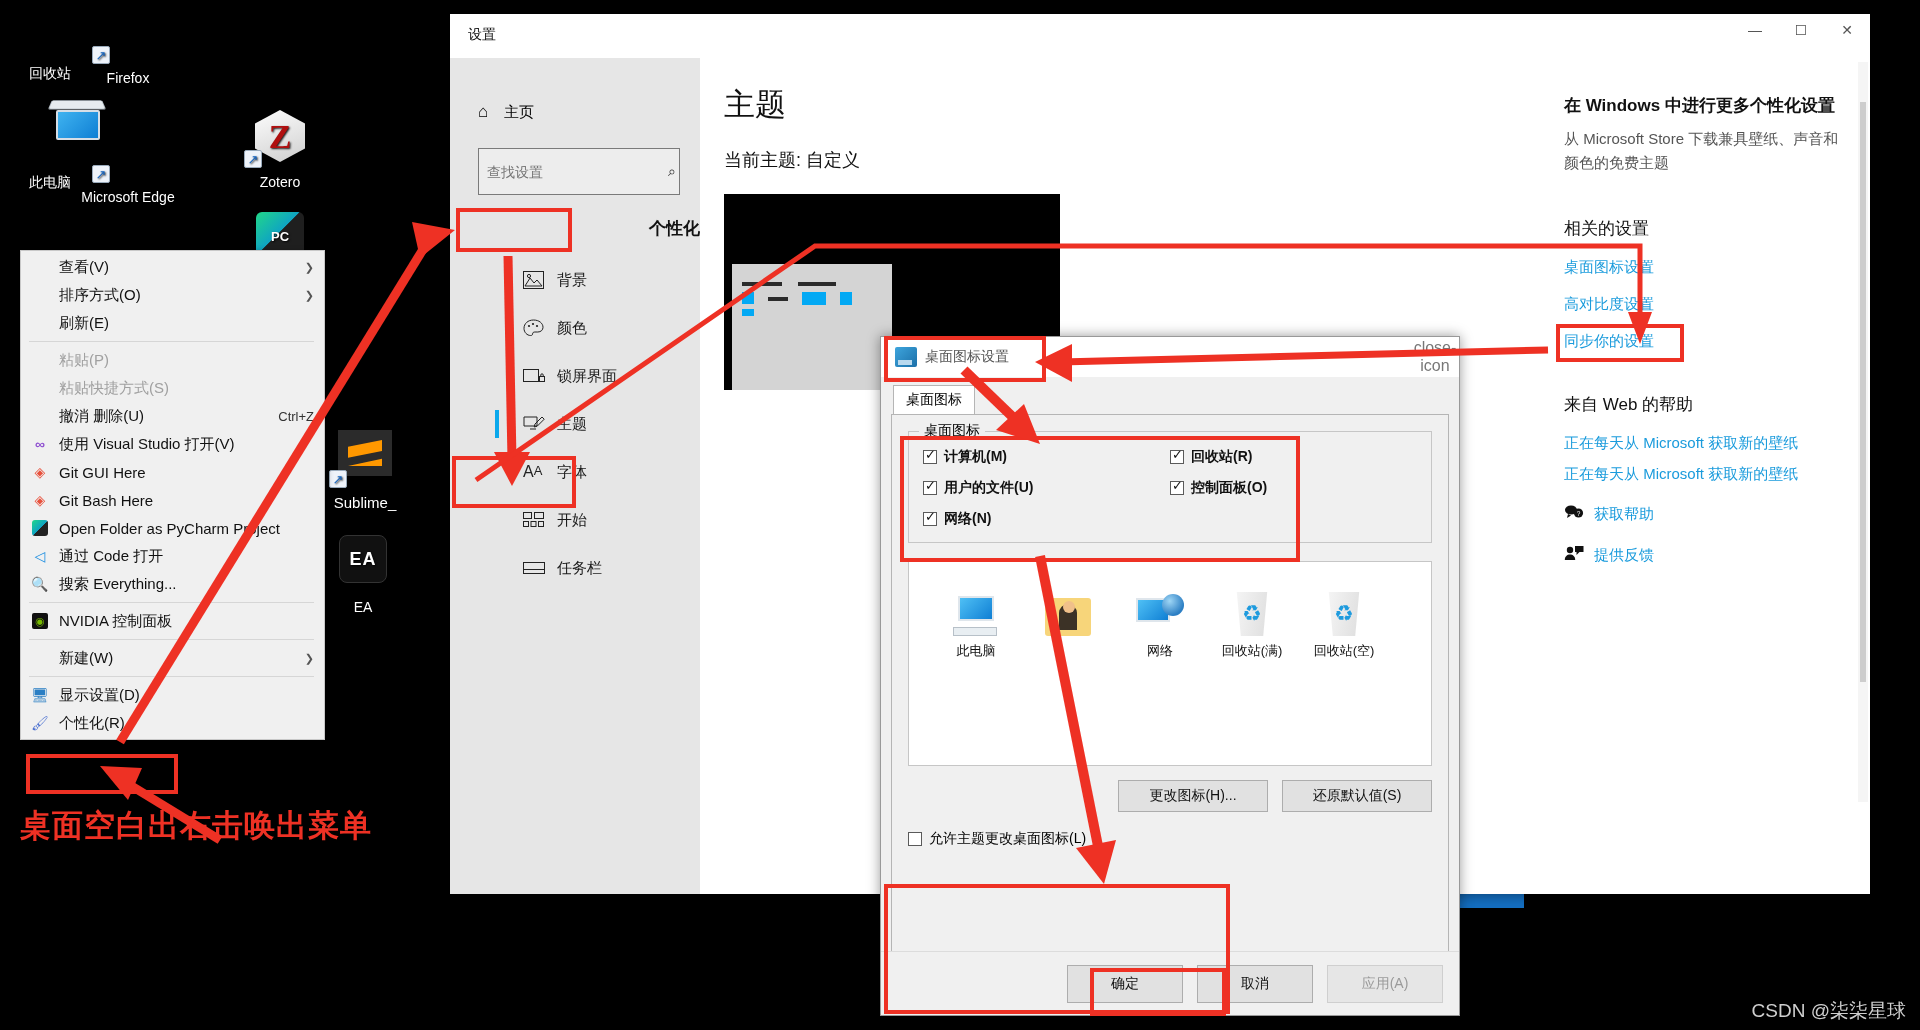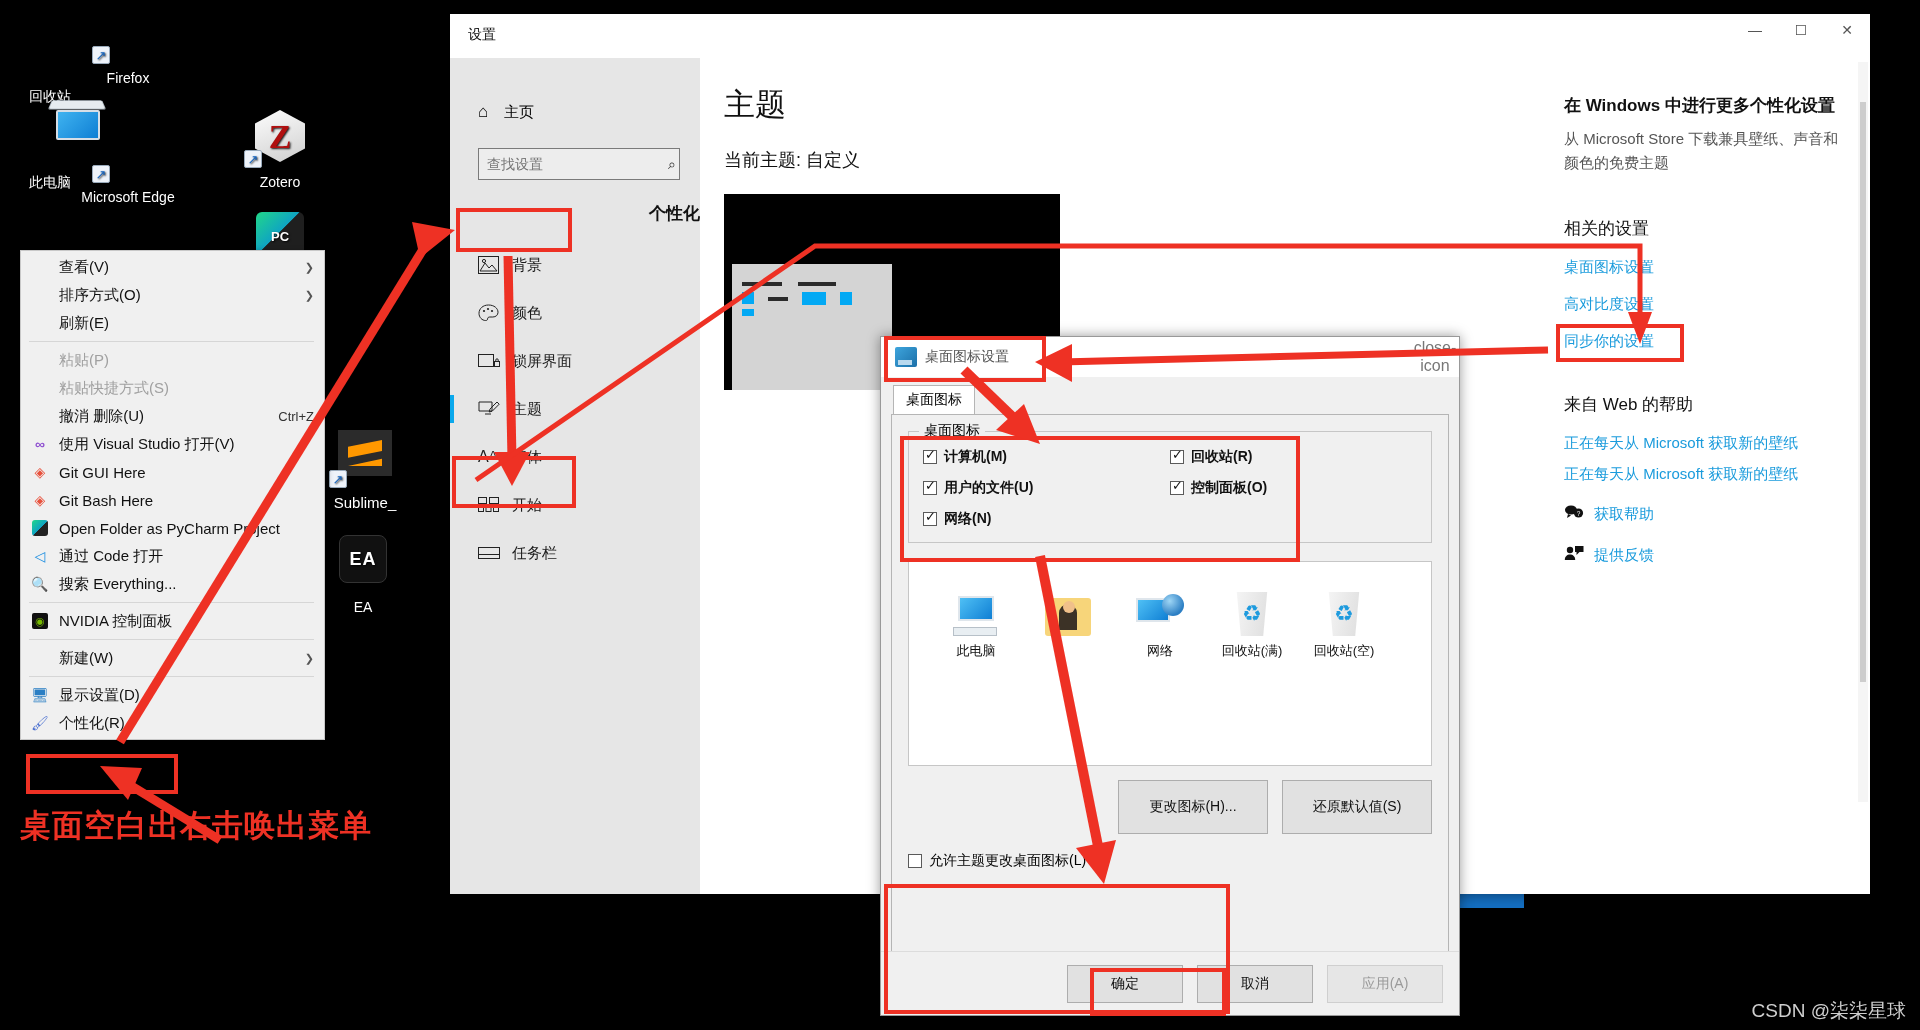--- a/index.html
+++ b/index.html
@@ -112,27 +112,27 @@
   }
   .win-title { height:44px; display:flex; align-items:flex-start; }
   .win-title .wt-text { padding:12px 0 0 18px; font-size:14px; color:#111; }
   .win-ctrls { position:absolute; right:0; top:0; display:flex; }
   .win-ctrls div { width:46px; height:32px; display:flex; align-items:center; justify-content:center;
     color:#555; font-size:14px; }
   .settings-body { display:flex; height:836px; }
   .sb-left { width:250px; background:#e6e6e6; padding-top:34px; }
   .sb-home { display:flex; align-items:center; height:40px; padding-left:28px; font-size:15px; }
   .sb-home .hi { width:26px; font-size:17px; }
-  .sb-search { margin:16px 20px 0 28px; height:32px; background:#ededed;
+  .sb-search { margin:16px 20px 0 28px; height:47px; background:#ededed;
     border:1px solid #7a7a7a; display:flex; align-items:center; padding:0 8px; }
   .sb-search input { border:0; background:transparent; outline:none; flex:1; font-size:14px; color:#555;
     font-family:"Liberation Sans",sans-serif; }
   .sb-search .mag { color:#333; font-size:14px; }
   .sb-head { margin:22px 0 0 28px; font-size:17px; font-weight:bold; color:#111;text-align:right; }
-  .sb-item { display:flex; align-items:center; height:48px; padding-left:28px; font-size:15px; color:#1a1a1a; position:relative;}
+  .sb-item { display:flex; align-items:center; height:48px; padding-left:28px; font-size:15px; color:#1a1a1a; position:relative;margin-left:45px;}
   .sb-item .si { width:34px; font-size:17px; color:#222; display:flex; }
   .sb-item.active:before{ content:""; position:absolute; left:0; top:10px; bottom:10px; width:4px; background:#0aa8ec; }
 
   .sb-main { flex:1; background:#fff; padding:26px 0 0 24px; position:relative; overflow:hidden;}
   .page-title { font-size:31px; color:#111; }
   .cur-theme { font-size:18px; color:#111; margin-top:22px; }
   .theme-preview { margin-top:22px; width:336px; height:196px; background:#000; position:relative; }
   .tp-window { position:absolute; left:8px; top:70px; width:160px; height:126px; background:#d4d4d4; }
   .tp-line { height:4px; background:#2b2b2b; }
   .tp-blue { background:#03a9f4; }
@@ -179,21 +179,21 @@
   .iw-folder{width:46px;height:38px;background:#f7d57a;border-radius:3px;position:relative;}
   .iw-folder:after{content:"";position:absolute;left:14px;top:6px;width:18px;height:26px;border-radius:9px 9px 0 0;background:#3c3226;}
   .iw-folder .head{position:absolute;left:18px;top:3px;width:12px;height:12px;border-radius:50%;background:#f0c08a;z-index:2;}
   .iw-net{width:48px;height:42px;position:relative;}
   .iw-net .m{position:absolute;left:0;top:4px;width:34px;height:24px;background:linear-gradient(135deg,#4fc0f5,#0f7fd4);border:2px solid #dfe6ec;}
   .iw-net .gl{position:absolute;right:0;top:0;width:22px;height:22px;border-radius:50%;background:radial-gradient(circle at 35% 32%,#9fd6f5,#2c7fc4 70%);}
   .iw-bin{width:40px;height:44px;background:linear-gradient(100deg,#f7f7f7,#dcdcdc);
     clip-path:polygon(12% 0,88% 0,78% 100%,22% 100%);position:relative;border-radius:3px 3px 7px 7px;}
   .iw-bin:after{content:"♻";position:absolute;inset:0;display:flex;align-items:center;justify-content:center;color:#1f9bde;font-size:22px;}
   .btn-row { margin-top:14px; display:flex; justify-content:flex-end; gap:14px; }
-  .btn { min-width:150px; height:54px; background:#e1e1e1; border:1px solid #adadad;
+  .btn { min-width:150px; height:32px; background:#e1e1e1; border:1px solid #adadad;
     font-size:14px; display:flex; align-items:center; justify-content:center; color:#111;
     font-family:"Liberation Sans",sans-serif; }
   .btn.disabled { color:#9a9a9a; background:#e6e6e6; border-color:#cfcfcf; }
   .dlg-allow { margin-top:18px; display:flex; align-items:center; font-size:14px; }
   .dlg-footer { position:absolute; left:0; right:0; bottom:0; height:64px; background:#f0f0f0;
     border-top:1px solid #dcdcdc; display:flex; align-items:center; justify-content:flex-end; gap:14px; padding-right:16px; }
   .dlg-footer .btn { min-width:116px; height:38px; }
 
   
   .anno-box { position:absolute; border:4px solid #ee3124; }
@@ -202,21 +202,21 @@
   svg.anno-svg { position:absolute; left:0; top:0; width:1920px; height:1030px; pointer-events:none; }
 
   .watermark { position:absolute; right:14px; bottom:6px; color:#cfcfcf; font-size:19px; }
   .taskbar-ghost { position:absolute; left:1414px; top:884px; width:110px; height:24px; background:#1470c4; }
 </style>
 </head>
 <body>
 
 <div id="root">
 
-  <div class="desktop-icon" style="left:0px; top:24px;">
+  <div class="desktop-icon" style="left:0px; top:1px;">
     <span class="glyph"><span class="ico-bin"></span></span>
     <span>回收站</span>
   </div>
   <div class="desktop-icon" style="left:78px; top:6px;">
     <span class="glyph"><span class="ico-ff"></span><span class="shortcut-arrow">↗</span></span>
     <span>Firefox</span>
   </div>
   <div class="desktop-icon" style="left:0px; top:110px;">
     <span class="glyph"><span class="ico-pc"><span class="scr"></span><span class="kbd"></span></span></span>
     <span>此电脑</span>

